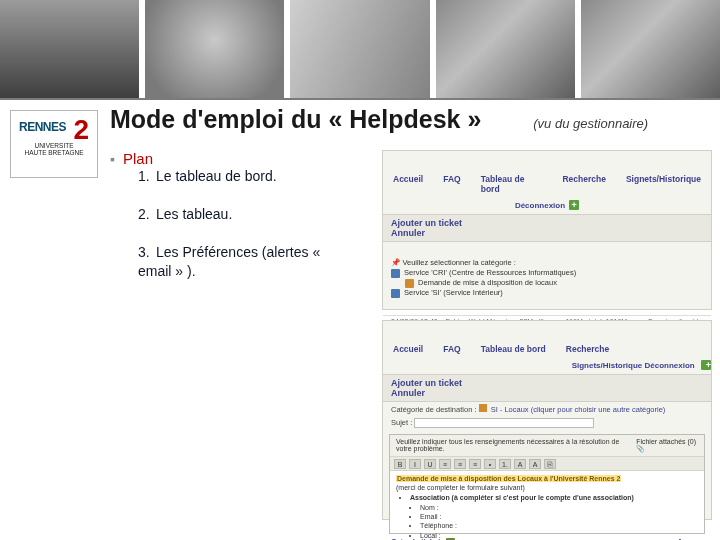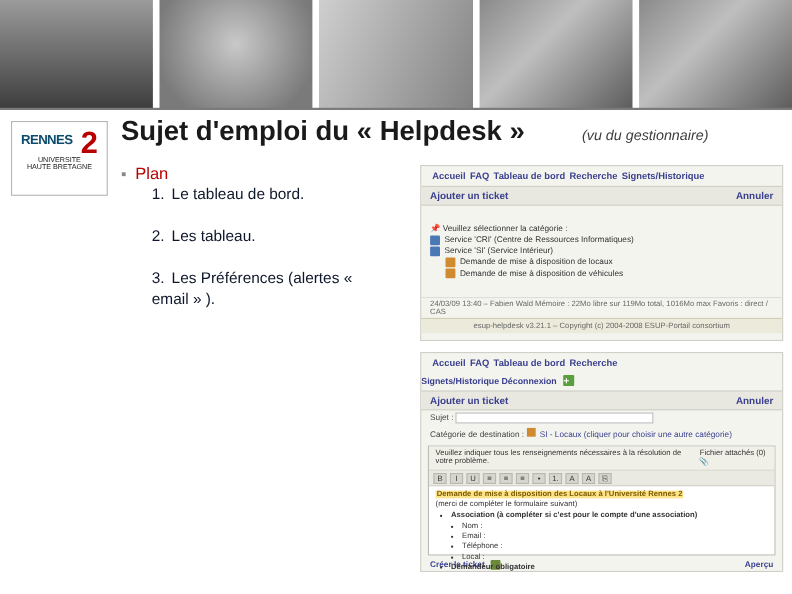--- a/index.html
+++ b/index.html
@@ -134,25 +134,26 @@
     background: #f4f4ef;
     border: 1px solid #cfcfc7;
     font-size: 8px;
     color: #333;
   }
   .mock1 { top: 45px; width: 330px; height: 160px; }
   .mock2 { top: 215px; width: 330px; height: 200px; }
 
   .mock-nav {
     display: flex;
-    gap: 4px;
+    gap: 20px;
     padding: 4px 10px;
     font-size: 8.5px;
     color: #3a3f8f;
     font-weight: bold;
+    margin-top: 19px;
   }
   .mock-nav span { cursor: default; }
   .mock-subnav {
     text-align: center;
     font-size: 8px;
     color: #3a3f8f;
     font-weight: bold;
     padding: 2px 0 4px;
   }
   .mock-subnav .plus {
@@ -168,20 +169,21 @@
   .mock-bar {
     background: #e8e8e0;
     border-top: 1px solid #d0d0c8;
     border-bottom: 1px solid #d0d0c8;
     padding: 3px 8px;
     font-size: 9px;
     font-weight: bold;
     color: #3a3f8f;
     display: flex;
     justify-content: space-between;
+    flex-direction: column;
   }
   .mock-body {
     padding: 16px 8px;
     font-size: 7.5px;
     line-height: 1.35;
   }
   .tree-row .ico {
     display: inline-block;
     width: 9px; height: 9px;
     background: #4a78b5;
@@ -200,21 +202,21 @@
   .copyright {
     background: #eceadb;
     border-top: 1px solid #cfcfb8;
     font-size: 7px;
     color: #666;
     text-align: center;
     padding: 3px 4px;
   }
 
   .mock2 .mock-nav { flex-wrap: wrap; }
-  .mock2 .mock-subnav { text-align: left; }
+  .mock2 .mock-subnav { text-align: right; padding-left: 12px; }
   .field-row {
     padding: 2px 8px;
     font-size: 7.5px;
   }
   .field-row .lbl { color: #444; }
   .field-row .val { color: #3a3f8f; margin-left: 2px; }
 
   .editor-box {
     margin: 4px 6px 0;
     border: 1px solid #bcbcb6;
@@ -303,21 +305,21 @@
     <span class="logo-rennes">RENNES</span>
     <span class="logo-two">2</span>
   </div>
   <div class="logo-sub">UNIVERSITE</div>
   <div class="logo-sub">HAUTE BRETAGNE</div>
 </div>
 
 <div class="content">
 
   <div class="title-row">
-    <span>Sujet d'emploi du « Helpdesk »</span>
+    <span>Mode d'emploi du « Helpdesk »</span>
     <span class="title-sub">(vu du gestionnaire)</span>
   </div>
 
   <div class="plan-block">
     <div class="plan-head">
       <span class="plan-bullet">▪</span><span>Plan</span>
     </div>
     <div class="plan-item">
       <span class="num">1.</span><span>Le tableau de bord.</span>
     </div>
@@ -330,57 +332,59 @@
   </div>
 
   <div class="mock mock1">
     <div class="mock-nav">
       <span>Accueil</span>
       <span>FAQ</span>
       <span>Tableau de bord</span>
       <span>Recherche</span>
       <span>Signets/Historique</span>
     </div>
+    <div class="mock-subnav">
+      <span>Déconnexion</span><span class="plus">+</span>
+    </div>
     <div class="mock-bar">
       <span>Ajouter un ticket</span>
       <span>Annuler</span>
     </div>
     <div class="mock-body">
       <div>📌 <span>Veuillez sélectionner la catégorie :</span></div>
       <div class="tree-row"><span class="ico"></span> <span>Service 'CRI' (Centre de Ressources Informatiques)</span></div>
+      <div class="tree-row l2"><span class="ico"></span> <span>Demande de mise à disposition de locaux</span></div>
       <div class="tree-row"><span class="ico"></span> <span>Service 'SI' (Service Intérieur)</span></div>
-      <div class="tree-row l2"><span class="ico"></span> <span>Demande de mise à disposition de locaux</span></div>
-      <div class="tree-row l2"><span class="ico"></span> <span>Demande de mise à disposition de véhicules</span></div>
     </div>
     <div class="status-line">24/03/09 13:40 – Fabien Wald   Mémoire : 22Mo libre sur 119Mo total, 1016Mo max   Favoris : direct / CAS</div>
     <div class="copyright">esup-helpdesk v3.21.1 – Copyright (c) 2004-2008 ESUP-Portail consortium</div>
   </div>
 
   <div class="mock mock2">
     <div class="mock-nav">
       <span>Accueil</span>
       <span>FAQ</span>
       <span>Tableau de bord</span>
       <span>Recherche</span>
     </div>
     <div class="mock-subnav">
       <span>Signets/Historique    Déconnexion</span> <span class="plus">+</span>
     </div>
     <div class="mock-bar">
       <span>Ajouter un ticket</span>
       <span>Annuler</span>
     </div>
     <div class="field-row">
-      <span class="lbl">Sujet :</span>
-      <span style="display:inline-block;border:1px solid #bbb;background:#fff;width:180px;height:10px;vertical-align:middle;"></span>
-    </div>
-    <div class="field-row">
       <span class="lbl">Catégorie de destination :</span>
       <span class="ico" style="display:inline-block;width:8px;height:8px;background:#d08a30;"></span>
       <span class="val">SI - Locaux (cliquer pour choisir une autre catégorie)</span>
+    </div>
+    <div class="field-row">
+      <span class="lbl">Sujet :</span>
+      <span style="display:inline-block;border:1px solid #bbb;background:#fff;width:180px;height:10px;vertical-align:middle;"></span>
     </div>
 
     <div class="editor-box">
       <div class="editor-head">
         <span>Veuillez indiquer tous les renseignements nécessaires à la résolution de votre problème.</span>
         <span><span>Fichier attachés (0)</span> <span>📎</span></span>
       </div>
       <div class="toolbar">
         <span class="tbtn">B</span>
         <span class="tbtn">I</span>

